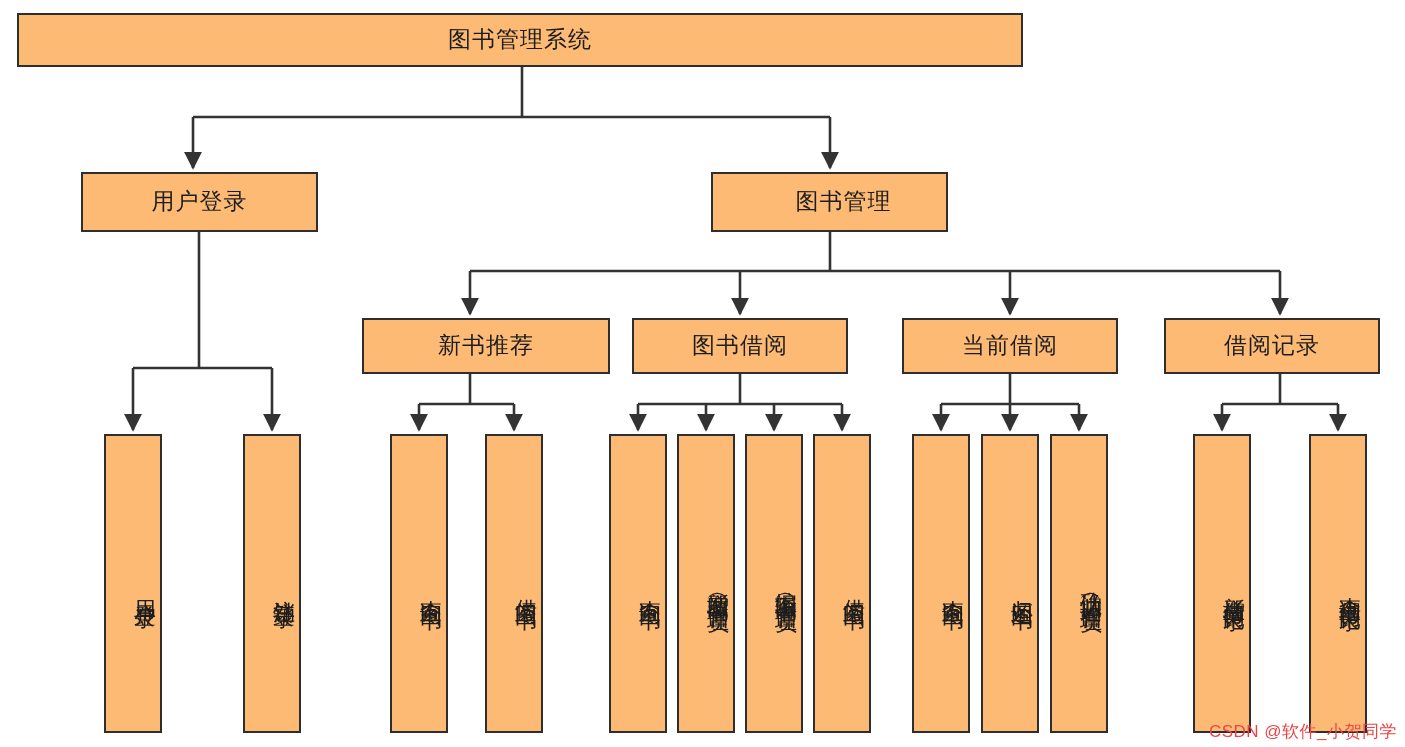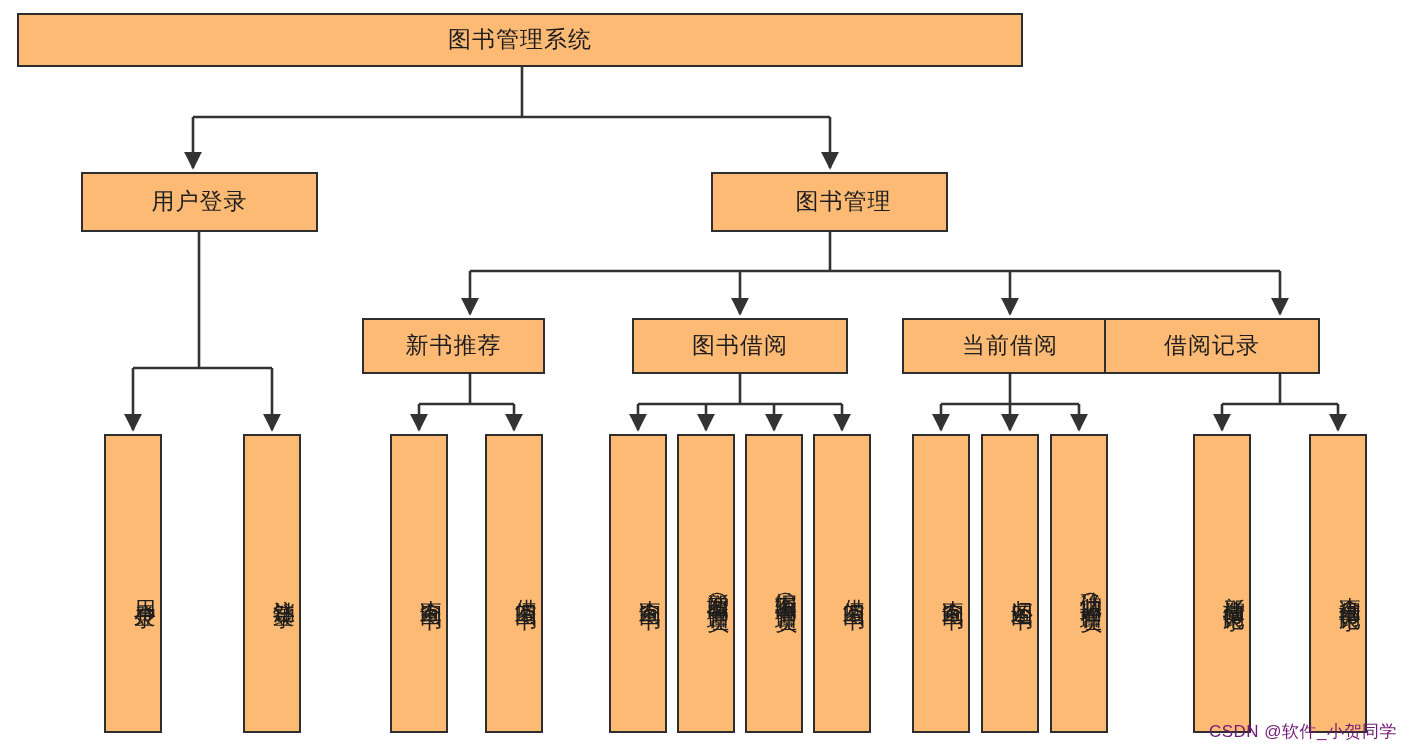--- a/index.html
+++ b/index.html
@@ -58,21 +58,21 @@
   .node.vertical .vtext {
     writing-mode: vertical-rl;
     text-orientation: upright;
     white-space: nowrap;
   }
   .watermark {
     position: absolute;
     right: 8px;
     bottom: 4px;
     font-size: 17px;
-    color: #701a75;
+    color: #ef4444;
     letter-spacing: 0.5px;
     z-index: 3;
     white-space: nowrap;
     margin-top: 21px;
   }
 </style>
 </head>
 <body>
 
 <div id="canvas">
@@ -131,30 +131,30 @@
     <span>图书管理系统</span>
   </div>
 
   <div class="node horizontal" style="left:81px; top:172px; width:237px; height:60px;">
     <span>用户登录</span>
   </div>
   <div class="node horizontal" style="left:711px; top:172px; width:237px; height:60px;padding-left:28px;">
     <span>图书管理</span>
   </div>
 
-  <div class="node horizontal" style="left:362px; top:318px; width:183px; height:56px;">
+  <div class="node horizontal" style="left:362px; top:318px; width:248px; height:56px;">
     <span>新书推荐</span>
   </div>
   <div class="node horizontal" style="left:902px; top:318px; width:216px; height:56px;">
     <span>当前借阅</span>
   </div>
   <div class="node horizontal" style="left:632px; top:318px; width:216px; height:56px;">
     <span>图书借阅</span>
   </div>
-  <div class="node horizontal" style="left:1104px; top:318px; width:216px; height:56px;">
+  <div class="node horizontal" style="left:1164px; top:318px; width:216px; height:56px;">
     <span>借阅记录</span>
   </div>
 
   <div class="node vertical" style="left:104px; top:434px; width:58px; height:299px;">
     <span class="vtext">用户登录</span>
   </div>
   <div class="node vertical" style="left:243px; top:434px; width:58px; height:299px;">
     <span class="vtext">注销登录</span>
   </div>
 

